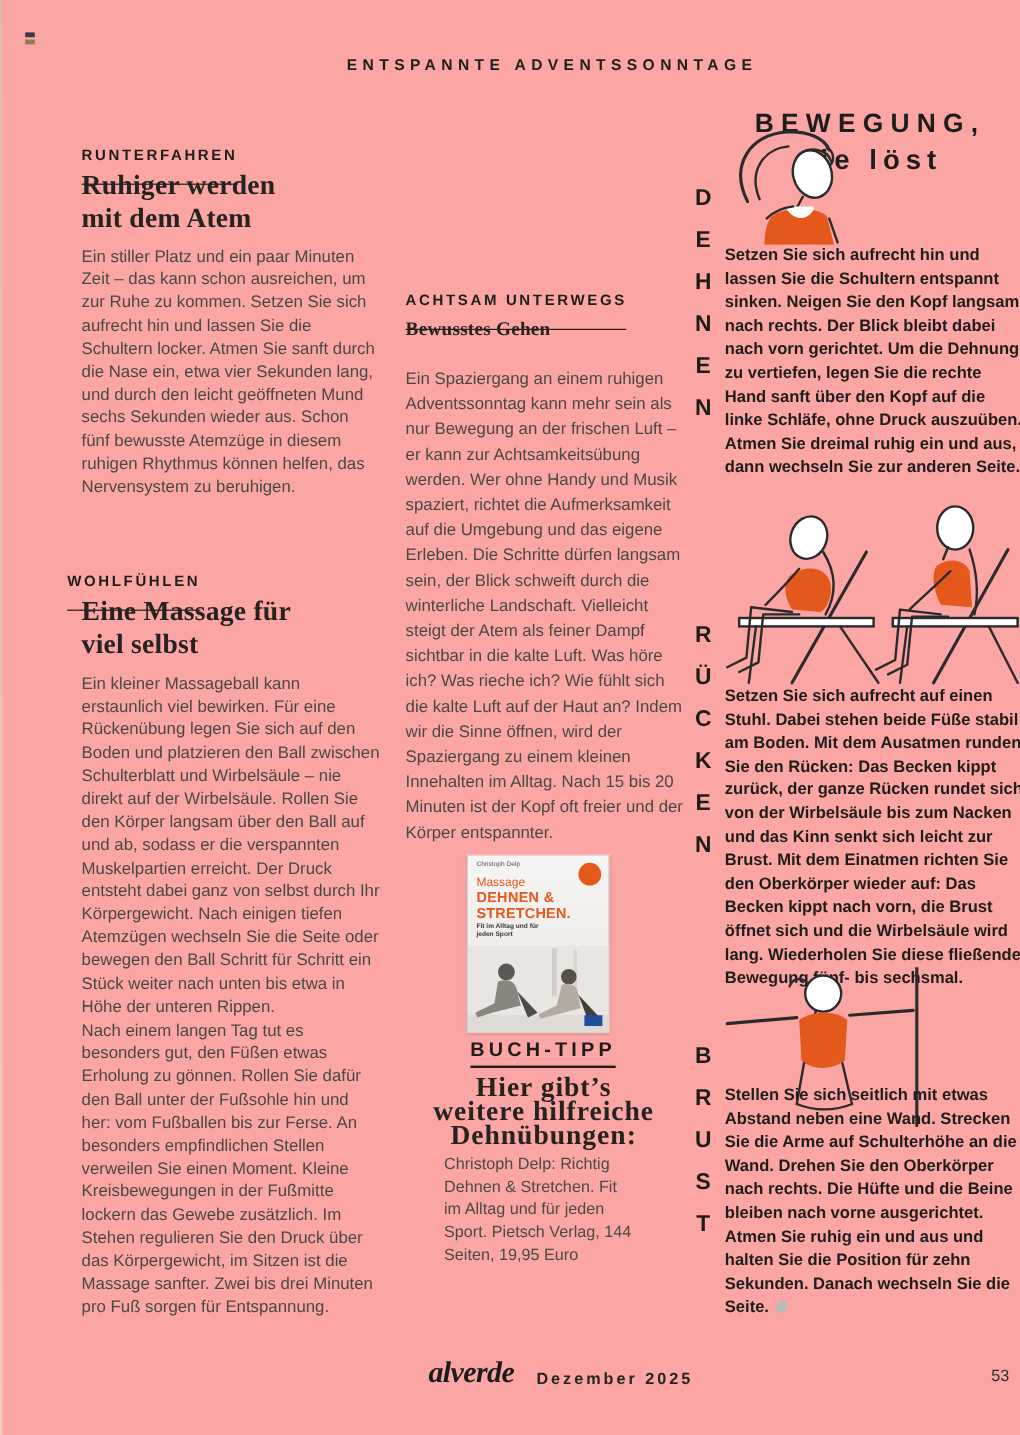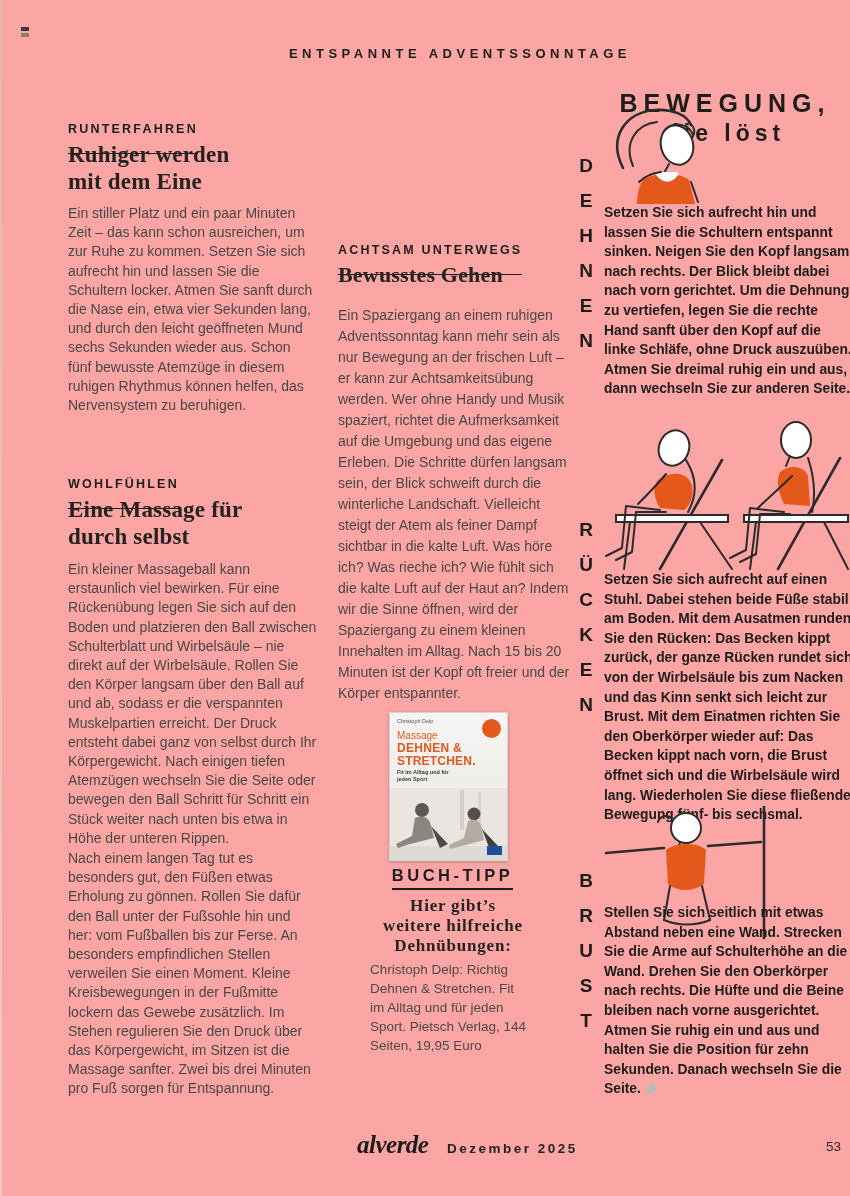--- a/index.html
+++ b/index.html
@@ -21,21 +21,21 @@
     color:#1d1d1b;}
   .kicker span{display:inline-block;border-bottom:1.5px solid #1d1d1b;padding-bottom:17px;}
 
   .serif-title{position:absolute;font-family:"Liberation Serif",serif;font-weight:700;
     font-size:23px;line-height:27px;color:#24231f;letter-spacing:.2px;}
 
   .body-text{position:absolute;font-size:14px;line-height:19.2px;color:#484846;}
 
   
   .rc-title{position:absolute;left:600px;top:88px;width:250px;text-align:center;}
-  .rc-title .l1{font-weight:700;font-size:25px;letter-spacing:6px;line-height:30px;}
+  .rc-title .l1{font-weight:700;font-size:22px;letter-spacing:6px;line-height:30px;}
   .rc-title .l2{font-weight:700;font-size:23px;letter-spacing:5px;line-height:30px;}
 
   .vert-label{position:absolute;width:18px;word-break:break-all;text-align:center;
     font-weight:700;font-size:19px;line-height:35px;color:#1c1c1a;}
   .rc-text{position:absolute;font-weight:700;font-size:13.8px;line-height:19.6px;
     color:#1d1d1b;}
   .leaf{display:inline-block;width:10px;height:10px;background:#b9b9b9;
     border-radius:65% 35% 60% 40%;transform:rotate(-18deg);margin-left:5px;
     vertical-align:-1px;}
 
@@ -53,21 +53,21 @@
   .bc-t2{position:absolute;left:7px;top:28px;font-size:12px;font-weight:800;color:#e4581c;letter-spacing:.3px;}
   .bc-t3{position:absolute;left:7px;top:41px;font-size:12px;font-weight:800;color:#e4581c;letter-spacing:.2px;}
   .bc-sub{position:absolute;left:7px;top:56px;width:62px;font-size:5.5px;line-height:7px;color:#3a3a38;font-weight:700;}
   .bc-photo{position:absolute;left:0;bottom:0;width:119px;height:72px;}
   .bc-pub{position:absolute;right:5px;bottom:5px;width:15px;height:9px;background:#1f4f9c;}
 
   .bt-head{position:absolute;left:345px;top:866px;width:215px;text-align:center;}
   .bt-head span{display:inline-block;font-weight:800;font-size:16.5px;letter-spacing:3.5px;
     border-bottom:2px solid #1d1d1b;padding-bottom:3px;}
   .bt-sub{position:absolute;left:338px;top:896px;width:230px;text-align:center;
-    font-family:"Liberation Serif",serif;font-weight:700;font-size:17px;line-height:20px;
+    font-family:"Liberation Serif",serif;font-weight:700;font-size:23px;line-height:20px;
     letter-spacing:.8px;color:#24231f;}
   .bt-credit{position:absolute;left:370px;top:960px;width:162px;text-align:left;
     font-size:13.5px;line-height:19px;color:#4a4a48;}
 
   .footer-logo{position:absolute;left:357px;top:1131px;
     font-family:"Liberation Serif",serif;font-style:italic;font-weight:800;
     font-size:25px;color:#1b1b19;letter-spacing:-.5px;}
   .footer-issue{position:absolute;left:447px;top:1141px;font-weight:700;
     font-size:13.5px;letter-spacing:2.5px;color:#242422;}
   .footer-page{position:absolute;left:826px;top:1139px;font-size:13.5px;color:#2b2b29;}
@@ -87,38 +87,38 @@
       <div class="bar2"></div>
   </div>
 
   <div class="strapline">ENTSPANNTE ADVENTSSONNTAGE</div>
 
   <div class="kicker" style="left:68px;top:122px;">
     <span>RUNTERFAHREN</span>
   </div>
   <div class="serif-title" style="left:68px;top:141px;">
     <div>Ruhiger werden</div>
-    <div>mit dem Eine</div>
+    <div>mit dem Atem</div>
   </div>
   <div class="body-text" style="left:68px;top:204px;width:248px;">Ein stiller Platz und ein paar Minuten Zeit – das kann schon ausreichen, um zur Ruhe zu kommen. Setzen Sie sich aufrecht hin und lassen Sie die Schultern locker. Atmen Sie sanft durch die Nase ein, etwa vier Sekunden lang, und durch den leicht geöffneten Mund sechs Sekunden wieder aus. Schon fünf bewusste Atemzüge in diesem ruhigen Rhythmus können helfen, das Nervensystem zu beruhigen.</div>
 
-  <div class="kicker" style="left:68px;top:477px;">
+  <div class="kicker" style="left:56px;top:477px;">
     <span>WOHLFÜHLEN</span>
   </div>
   <div class="serif-title" style="left:68px;top:496px;">
     <div>Eine Massage für</div>
-    <div>durch selbst</div>
+    <div>viel selbst</div>
   </div>
   <div class="body-text" style="left:68px;top:560px;width:250px;">Ein kleiner Massageball kann erstaunlich viel bewirken. Für eine Rückenübung legen Sie sich auf den Boden und platzieren den Ball zwischen Schulterblatt und Wirbelsäule – nie direkt auf der Wirbelsäule. Rollen Sie den Körper langsam über den Ball auf und ab, sodass er die verspannten Muskelpartien erreicht. Der Druck entsteht dabei ganz von selbst durch Ihr Körpergewicht. Nach einigen tiefen Atemzügen wechseln Sie die Seite oder bewegen den Ball Schritt für Schritt ein Stück weiter nach unten bis etwa in Höhe der unteren Rippen.</div>
   <div class="body-text" style="left:68px;top:849px;width:250px;">Nach einem langen Tag tut es besonders gut, den Füßen etwas Erholung zu gönnen. Rollen Sie dafür den Ball unter der Fußsohle hin und her: vom Fußballen bis zur Ferse. An besonders empfindlichen Stellen verweilen Sie einen Moment. Kleine Kreisbewegungen in der Fußmitte lockern das Gewebe zusätzlich. Im Stehen regulieren Sie den Druck über das Körpergewicht, im Sitzen ist die Massage sanfter. Zwei bis drei Minuten pro Fuß sorgen für Entspannung.</div>
 
   <div class="kicker" style="left:338px;top:243px;">
     <span>ACHTSAM UNTERWEGS</span>
   </div>
-  <div class="serif-title" style="left:338px;top:261px;font-size:22px;">Bewusstes Gehen</div>
+  <div class="serif-title" style="left:338px;top:261px;font-size:16px;">Bewusstes Gehen</div>
   <div class="body-text" style="left:338px;top:305px;width:232px;line-height:21px;">Ein Spaziergang an einem ruhigen Adventssonntag kann mehr sein als nur Bewegung an der frischen Luft – er kann zur Achtsamkeitsübung werden. Wer ohne Handy und Musik spaziert, richtet die Aufmerksamkeit auf die Umgebung und das eigene Erleben. Die Schritte dürfen langsam sein, der Blick schweift durch die winterliche Landschaft. Vielleicht steigt der Atem als feiner Dampf sichtbar in die kalte Luft. Was höre ich? Was rieche ich? Wie fühlt sich die kalte Luft auf der Haut an? Indem wir die Sinne öffnen, wird der Spaziergang zu einem kleinen Innehalten im Alltag. Nach 15 bis 20 Minuten ist der Kopf oft freier und der Körper entspannter.</div>
 
   <div class="book-cover">
     <div class="bc-author">Christoph Delp</div>
     <div class="bc-badge"></div>
     <div class="bc-t1">Massage</div>
     <div class="bc-t2">DEHNEN &amp;</div>
     <div class="bc-t3">STRETCHEN.</div>
     <div class="bc-sub">Fit im Alltag und für jeden Sport</div>
     <svg class="bc-photo" viewBox="0 0 119 72">

